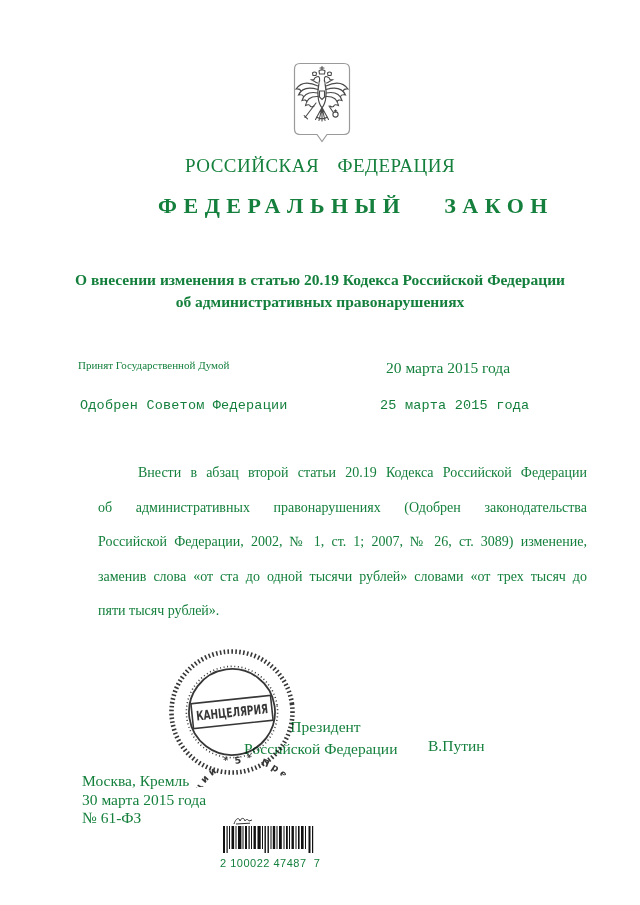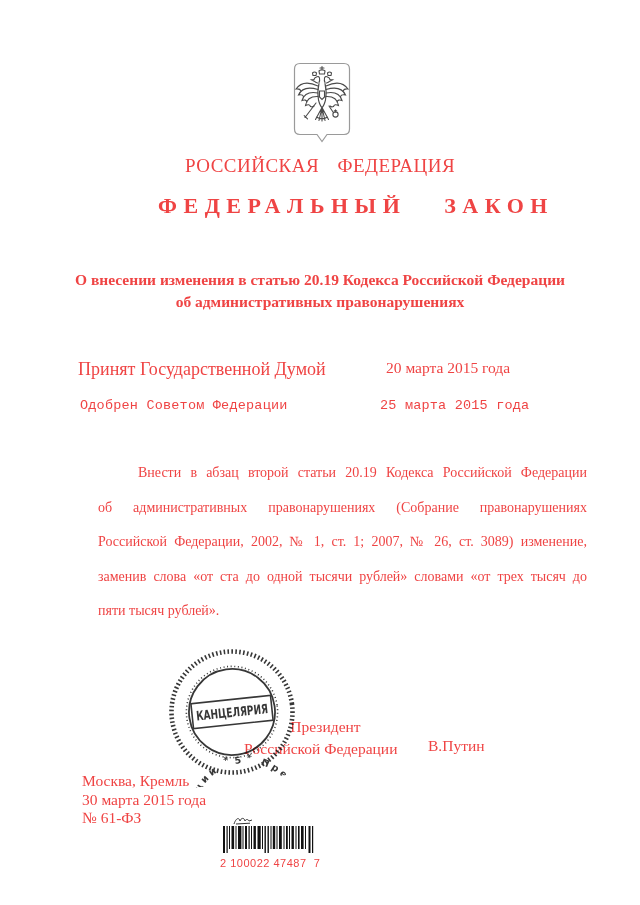--- a/index.html
+++ b/index.html
@@ -1,33 +1,33 @@
 <!DOCTYPE html>
 <html><head>
 <meta charset="utf-8">
 <style>
   html,body{margin:0;padding:0;background:#888;}
   .page{
     position:relative; width:640px; height:905px; background:#ffffff;
-    font-family:"Liberation Serif", serif; color:#ef4444; overflow:hidden;
+    font-family:"Liberation Serif", serif; color:#15803d; overflow:hidden;
     margin:0 auto;
   }
   .abs{position:absolute;}
   .centered{left:0; width:640px; text-align:center;}
   .country{
     top:155px; font-size:19px; letter-spacing:0.5px; word-spacing:13px;
     transform:scaleY(1.02);
   }
   .doctype{
     top:193px; font-size:22px; font-weight:bold; letter-spacing:6.5px; word-spacing:26px;padding-left:36px;
   }
   .law-title{
     top:269px; font-size:15.5px; font-weight:bold; line-height:22px;
   }
-  .row-label{left:78px; font-size:18px;}
+  .row-label{left:78px; font-size:11px;}
   .row-date{left:386px; font-size:15.5px;}
   .mono-row{font-family:"Liberation Mono", monospace; font-size:13.5px; letter-spacing:0.2px;margin-top:8px;}
   .mono-row.row-label{left:80px; top:390px;}
   .mono-row.row-date{left:380px; top:390px;}
   .body-text{
     left:78px; top:456px; width:489px; font-size:14px; line-height:34.6px;margin-left:20px;
   }
   .body-line{text-align:justify; text-align-last:justify;}
   .body-line.first{text-indent:40px;}
   .body-line.last{text-align:left; text-align-last:left;}
@@ -94,21 +94,21 @@
     <div>об административных правонарушениях</div>
   </div>
 
   <div class="abs row-label" style="top:359px">Принят Государственной Думой</div>
   <div class="abs row-date" style="top:359px">20 марта 2015 года</div>
   <div class="abs mono-row row-label">Одобрен Советом Федерации</div>
   <div class="abs mono-row row-date">25 марта 2015 года</div>
 
   <div class="abs body-text">
     <div class="body-line first">Внести в абзац второй статьи 20.19 Кодекса Российской Федерации</div>
-    <div class="body-line">об административных правонарушениях (Собрание правонарушениях</div>
+    <div class="body-line">об административных правонарушениях (Одобрен законодательства</div>
     <div class="body-line">Российской Федерации, 2002, № 1, ст. 1; 2007, № 26, ст. 3089)  изменение,</div>
     <div class="body-line">заменив слова «от ста до одной тысячи рублей» словами «от трех тысяч до</div>
     <div class="body-line last">пяти тысяч рублей».</div>
   </div>
 
   <div class="abs sig-block">
     <div class="sig-post1">Президент</div>
     <div>Российской Федерации</div>
   </div>
   <div class="abs sig-name">В.Путин</div>

